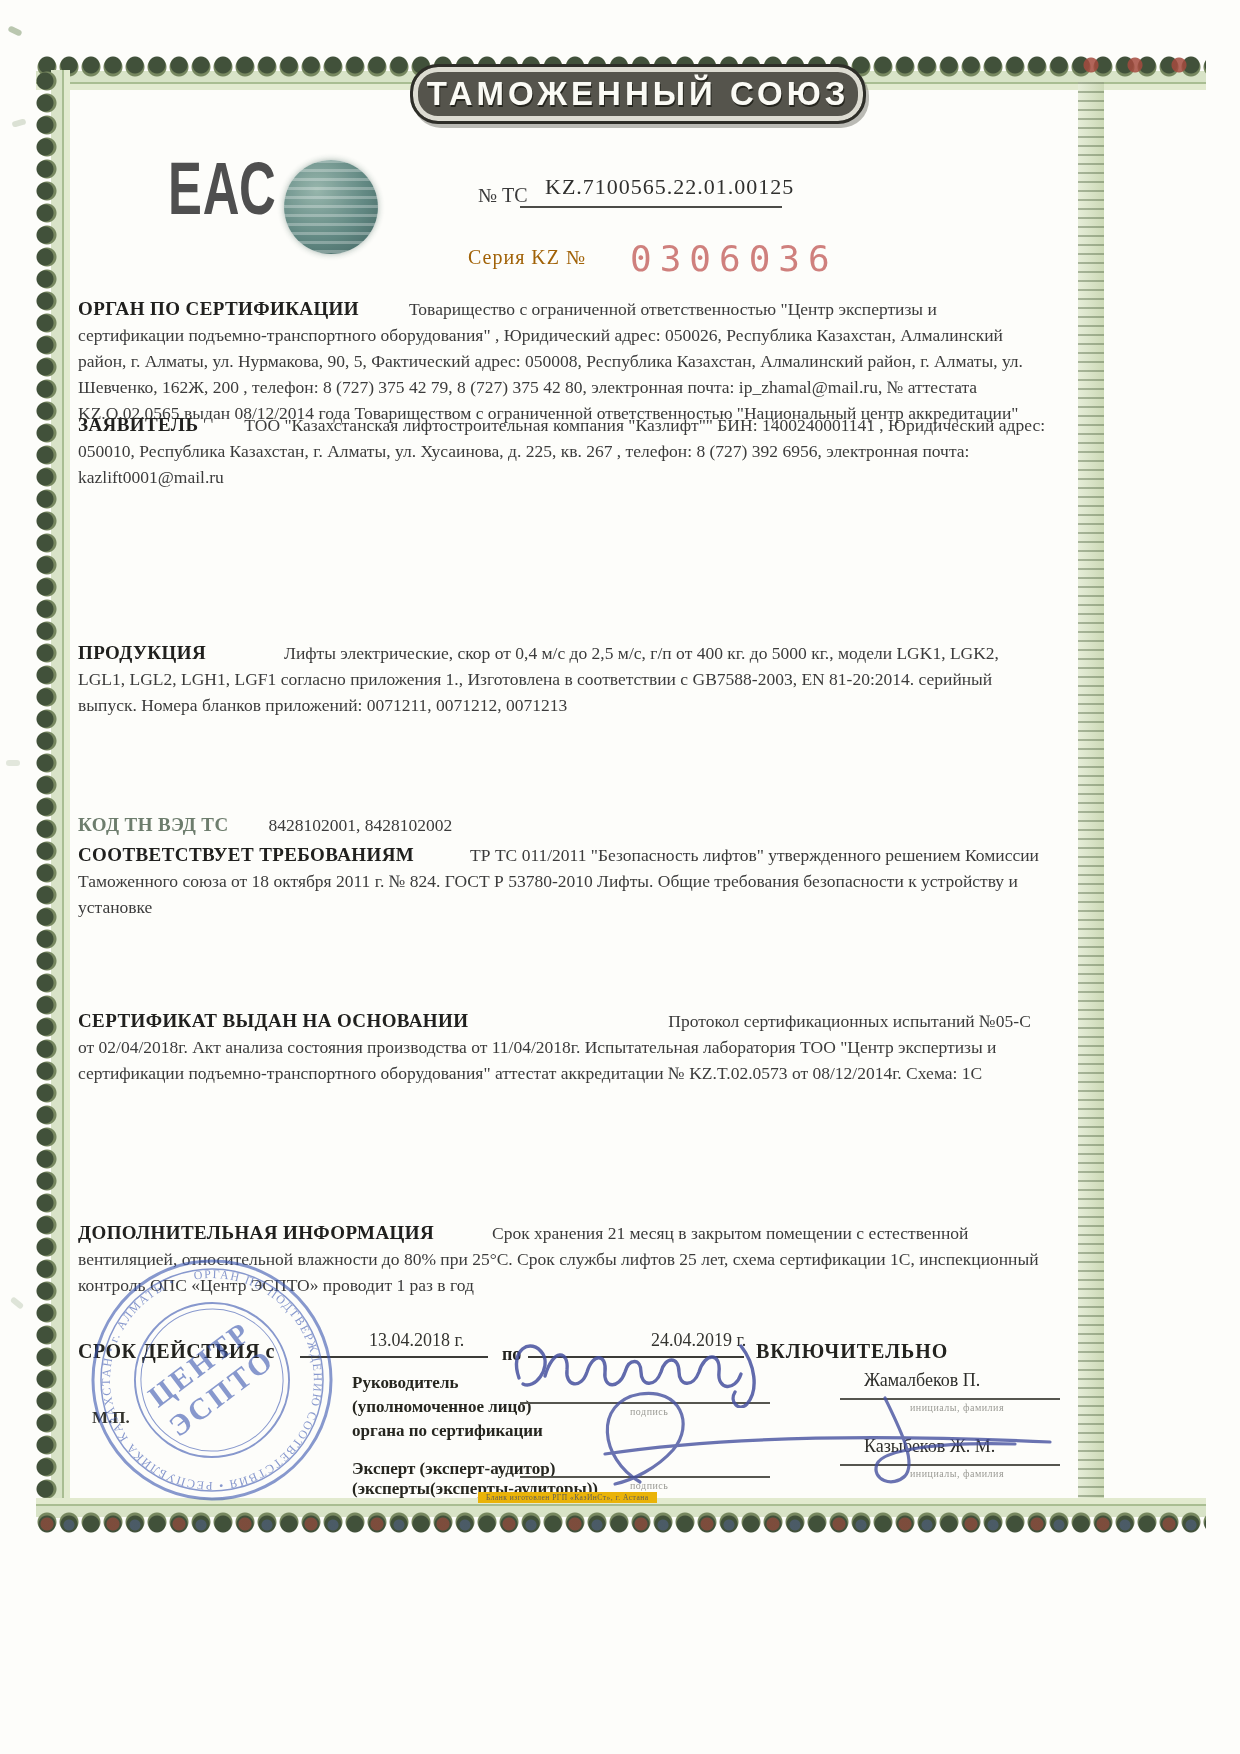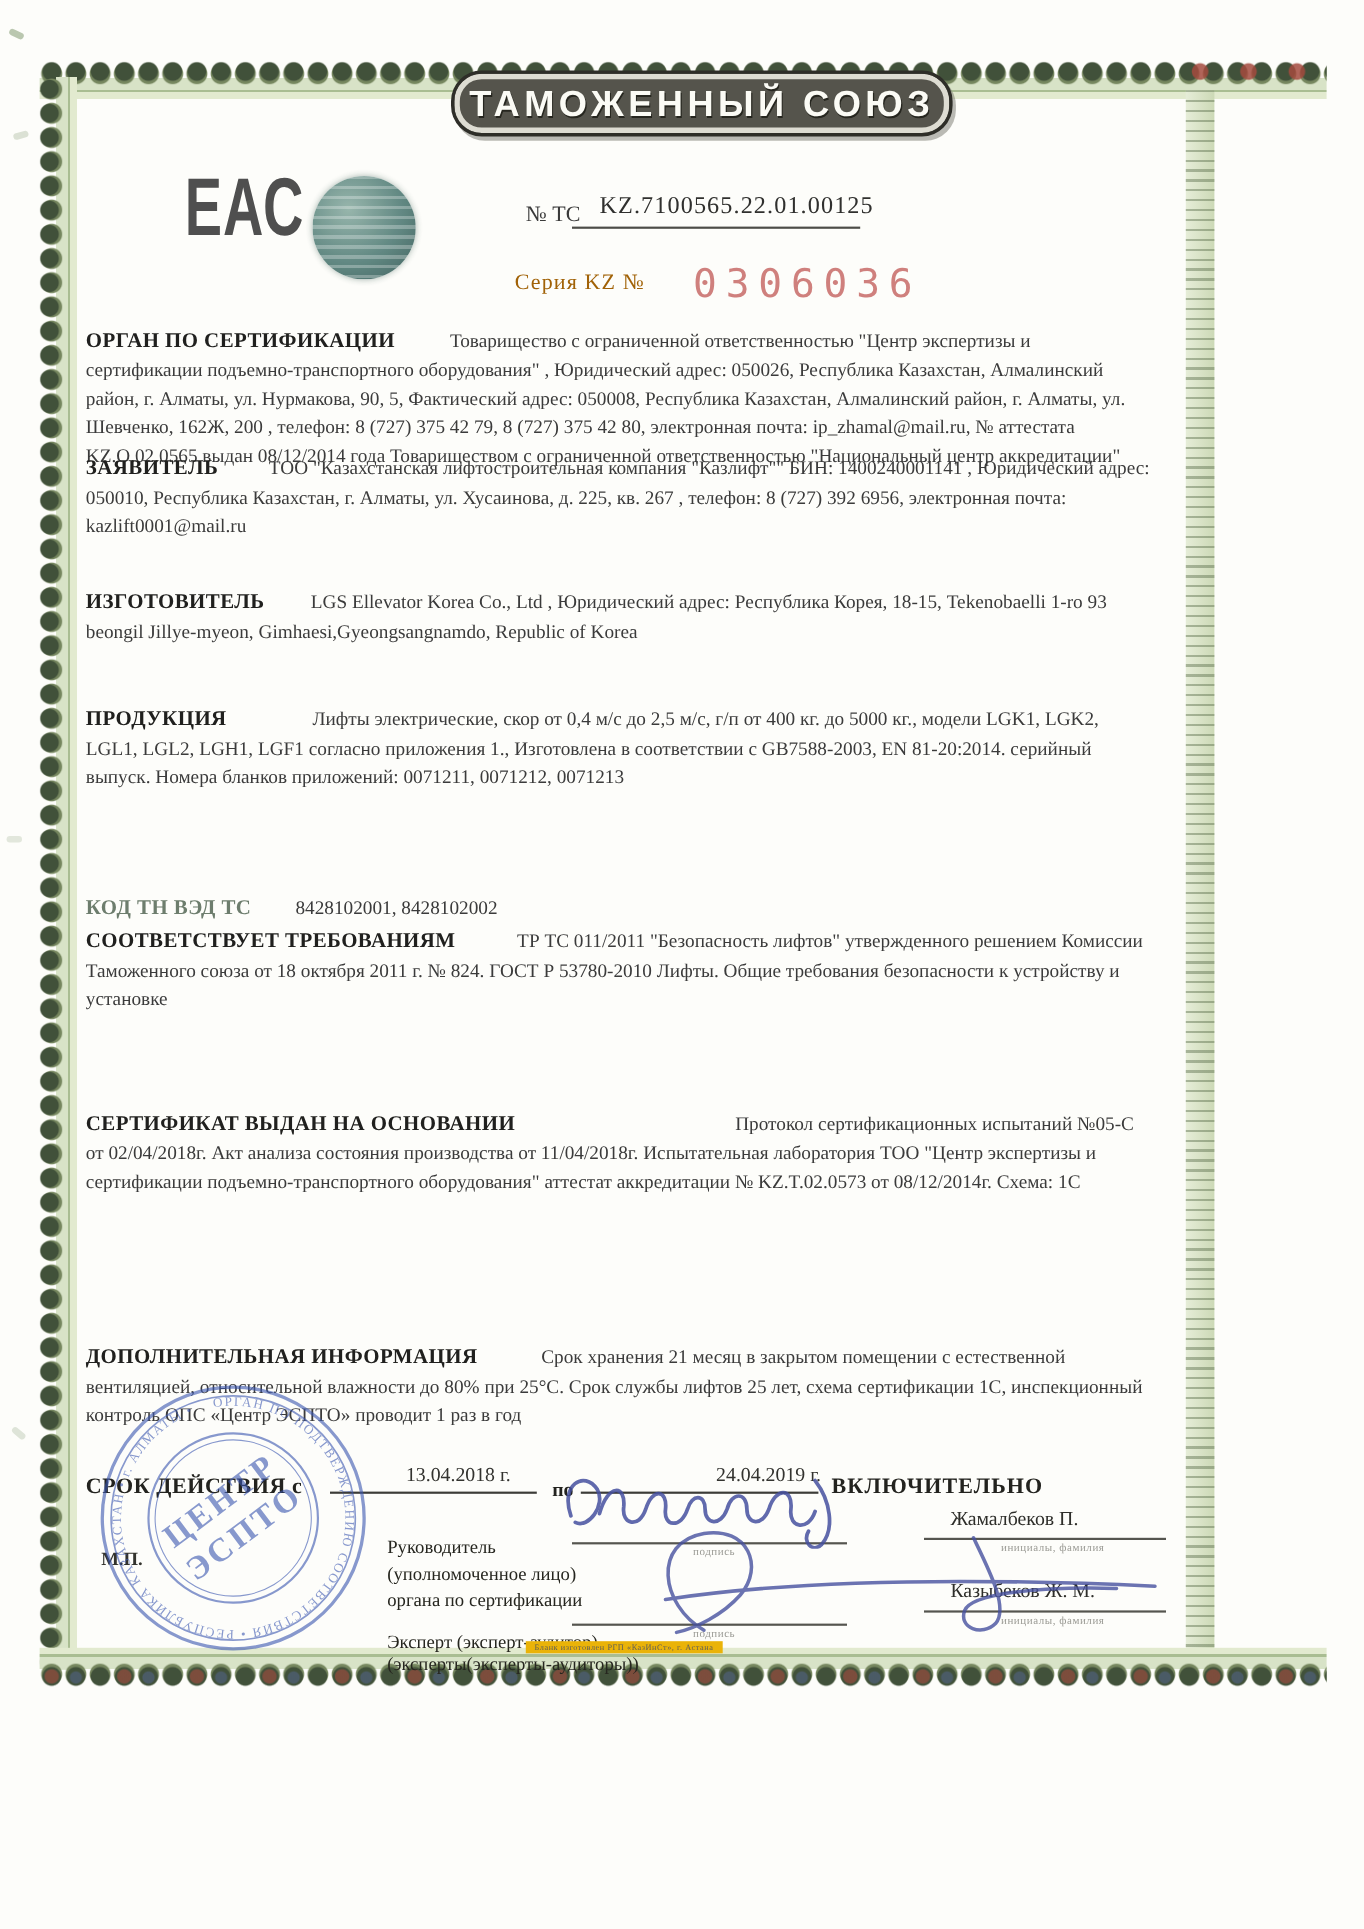--- a/index.html
+++ b/index.html
@@ -100,21 +100,21 @@
   }
   .lab{font-weight:bold;font-size:19px;color:#20201e;letter-spacing:.4px;}
   .lab-faded{color:#6d7d6d;}
   .gap{display:inline-block;height:2px;}
   
   .v-label{position:absolute;left:78px;top:1340px;font-weight:bold;font-size:20px;color:#23231f;letter-spacing:.5px;}
   .v-line{position:absolute;height:24px;border-bottom:2px solid #3c3c38;top:1332px;}
   .v-date{position:absolute;top:1330px;font-size:18px;color:#33332f;margin-left:45px;}
   .v-po{position:absolute;left:502px;top:1344px;font-weight:bold;font-size:18px;color:#23231f;}
   .v-incl{position:absolute;left:756px;top:1340px;font-weight:bold;font-size:20px;color:#23231f;letter-spacing:1px;}
-  .role{position:absolute;left:352px;font-weight:normal;font-size:17px;color:#26261f;line-height:22px;margin-top:24px;}
+  .role{position:absolute;left:352px;font-weight:bold;font-size:17px;color:#26261f;line-height:22px;}
   .sig-line{position:absolute;height:24px;border-bottom:2px solid #55554f;}
   .cap{position:absolute;font-size:10px;color:#9a9a94;letter-spacing:.5px;padding-left:12px;}
   .name{position:absolute;font-size:18px;color:#2e2e2a;}
   .mp{position:absolute;left:92px;top:1408px;font-weight:bold;font-size:17px;color:#33332d;}
   .fineprint{
     position:absolute;left:478px;top:1492px;padding:1px 8px;
     font-size:7.5px;color:#5d5d57;background:#eab308;letter-spacing:.5px;
   }
   svg{position:absolute;}
 </style>
@@ -146,23 +146,20 @@
   <span class="series-value">0306036</span>
 
   <p class="sec" style="top:296px">
     <span class="lab">ОРГАН ПО СЕРТИФИКАЦИИ</span><span class="gap" style="width:50px"></span><span>Товарищество с ограниченной ответственностью  "Центр экспертизы и сертификации подъемно-транспортного оборудования" , Юридический адрес: 050026, Республика Казахстан, Алмалинский район, г. Алматы, ул. Нурмакова, 90, 5, Фактический адрес: 050008, Республика Казахстан, Алмалинский район, г. Алматы, ул. Шевченко, 162Ж, 200 , телефон: 8 (727) 375 42 79, 8 (727) 375 42 80, электронная почта: ip_zhamal@mail.ru, № аттестата KZ.O.02.0565  выдан 08/12/2014  года Товариществом с ограниченной ответственностью "Национальный центр аккредитации"</span>
   </p>
 
   <p class="sec" style="top:412px">
     <span class="lab">ЗАЯВИТЕЛЬ</span><span class="gap" style="width:46px"></span><span>ТОО "Казахстанская лифтостроительная компания "Казлифт"" БИН: 1400240001141 , Юридический адрес: 050010, Республика Казахстан, г. Алматы, ул. Хусаинова, д. 225, кв. 267 , телефон: 8 (727) 392 6956, электронная почта: kazlift0001@mail.ru</span>
   </p>
 
-  <p class="sec" style="top:534px">
-    <span class="lab">ИЗГОТОВИТЕЛЬ</span><span class="gap" style="width:42px"></span><span>LGS Ellevator Korea Co., Ltd , Юридический адрес: Республика Корея, 18-15, Tekenobaelli 1-ro 93 beongil Jillye-myeon, Gimhaesi,Gyeongsangnamdo, Republic of Korea</span>
-  </p>
 
   <p class="sec" style="top:640px">
     <span class="lab">ПРОДУКЦИЯ</span><span class="gap" style="width:78px"></span><span>Лифты электрические, скор от 0,4 м/с до 2,5 м/с, г/п от 400 кг. до 5000 кг., модели LGK1, LGK2, LGL1, LGL2, LGH1, LGF1 согласно приложения 1., Изготовлена в соответствии с GB7588-2003, EN 81-20:2014. серийный выпуск. Номера бланков приложений: 0071211, 0071212, 0071213</span>
   </p>
 
   <p class="sec" style="top:812px">
     <span class="lab lab-faded">КОД ТН ВЭД ТС</span><span class="gap" style="width:40px"></span><span>8428102001, 8428102002</span>
   </p>
 
   <p class="sec" style="top:842px">

